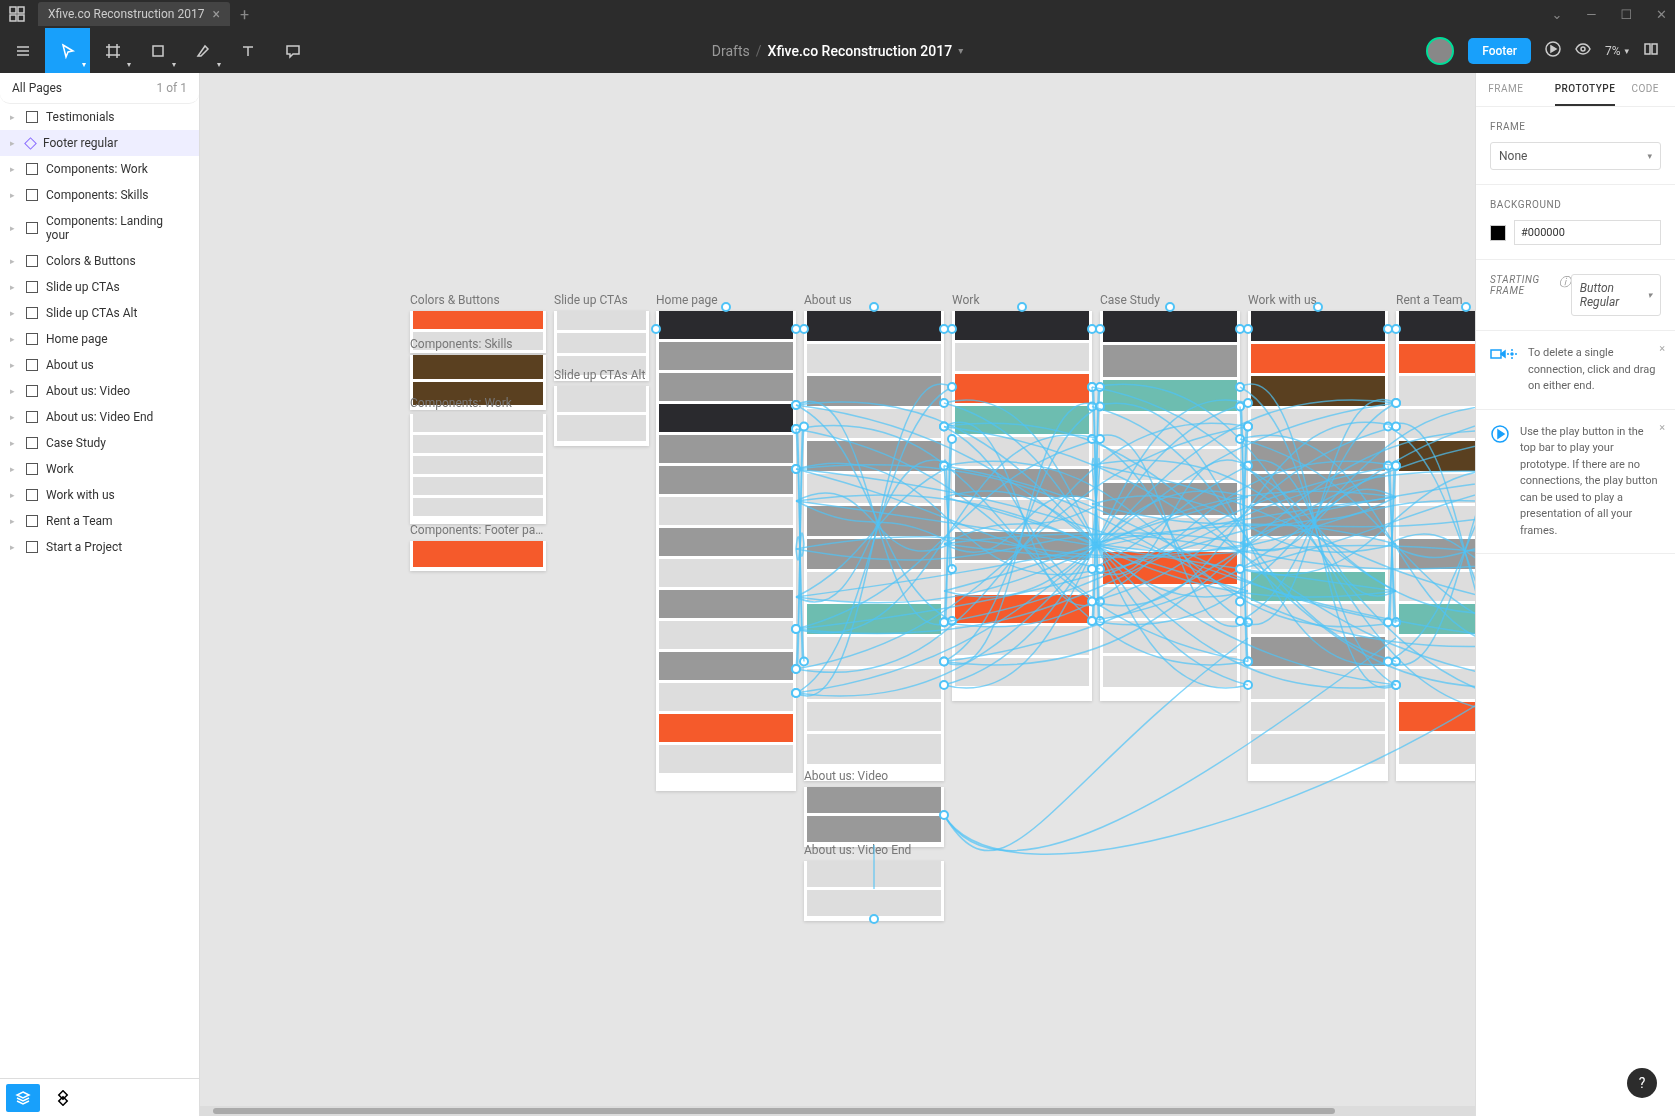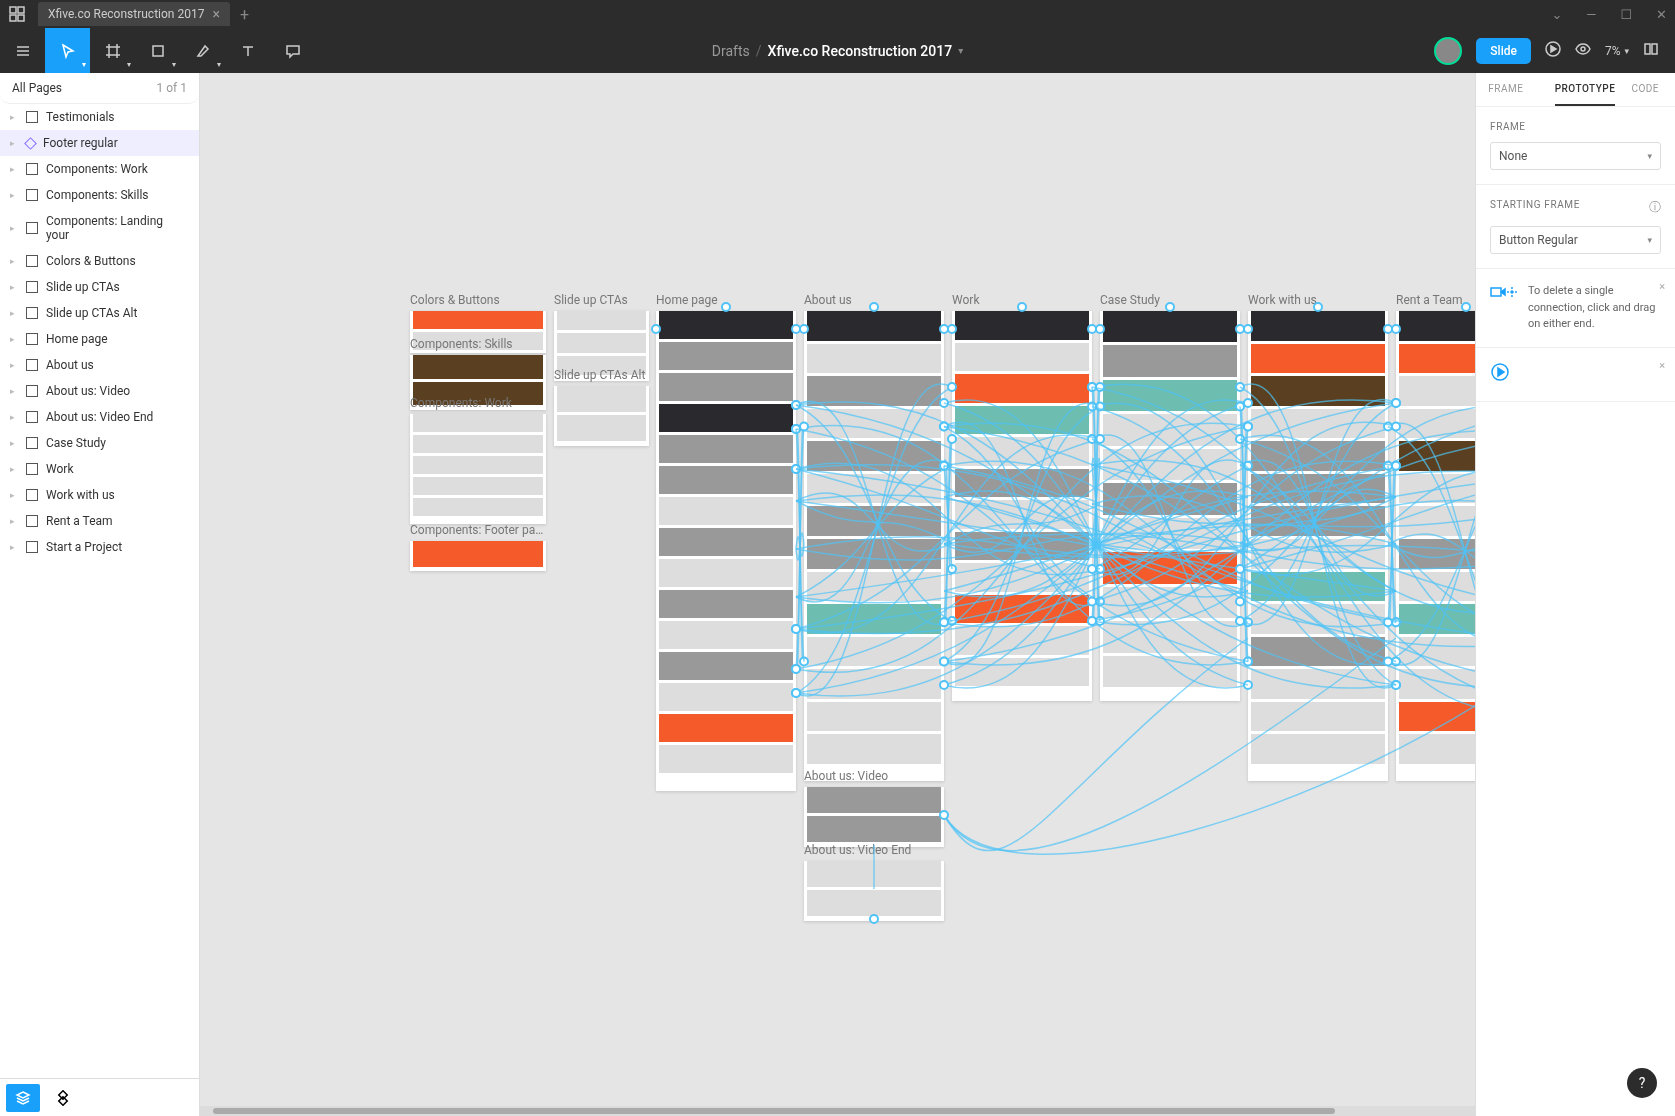--- a/index.html
+++ b/index.html
@@ -162,21 +162,21 @@
 
   <div class="breadcrumb">
     <span class="drafts">Drafts</span>
     <span class="slash">/</span>
     <span class="active">Xfive.co Reconstruction 2017</span>
     <span style="color:#888;font-size:10px">▾</span>
   </div>
 
   <div class="right">
     <div class="avatar"></div>
-    <button class="share">Slide</button>
+    <button class="share">Footer</button>
     <span>
       <svg class="icon" viewBox="0 0 16 16">
           <circle cx="8" cy="8" r="7"></circle>
           <path d="M6 5 L11 8 L6 11 Z" fill="currentColor"></path>
         </svg>
     </span>
     <span>
       <svg class="icon" viewBox="0 0 16 16">
           <path d="M1 8 C3 4 6 3 8 3 C10 3 13 4 15 8 C13 12 10 13 8 13 C6 13 3 12 1 8 Z"></path>
           <circle cx="8" cy="8" r="2"></circle>
@@ -725,21 +725,28 @@
       <div class="rp-tab active">PROTOTYPE</div>
       <div class="rp-tab">CODE</div>
     </div>
     <div class="rp-section">
       <div class="rp-label">FRAME</div>
       <div class="rp-select">
         <span>None</span>
         <span style="font-size:9px;color:#888">▾</span>
       </div>
     </div>
-    <div class="rp-section" style="display:flex;justify-content:space-between;align-items:flex-start;flex-direction:column;">
+    <div class="rp-section">
+      <div class="rp-label">BACKGROUND</div>
+      <div class="rp-bg-row">
+        <div class="rp-swatch"></div>
+        <div class="rp-hex">#000000</div>
+      </div>
+    </div>
+    <div class="rp-section" style="display:flex;justify-content:space-between;align-items:flex-start;flex-direction:row;font-style:italic;">
       <div style="display:flex;justify-content:space-between;width:100%;margin-bottom:10px;">
         <div class="rp-label" style="margin:0">STARTING FRAME</div>
         <span class="info-icon">ⓘ</span>
       </div>
       <div class="rp-select">
         <span>Button Regular</span>
         <span style="font-size:9px;color:#888">▾</span>
       </div>
     </div>
     <div class="rp-tip">
@@ -757,18 +764,19 @@
       <span>To delete a single connection, click and drag on either end.</span>
       <span class="tip-close">×</span>
     </div>
     <div class="rp-tip">
       <span class="tip-icon">
         <svg width="20" height="20" viewBox="0 0 20 20" stroke="#18a0fb" fill="none" stroke-width="1.5">
             <circle cx="10" cy="10" r="8"></circle>
             <path d="M8 6 L14 10 L8 14 Z" fill="#18a0fb"></path>
           </svg>
       </span>
+      <span>Use the play button in the top bar to play your prototype. If there are no connections, the play button can be used to play a presentation of all your frames.</span>
       <span class="tip-close">×</span>
     </div>
   </div>
 </div>
 
 <div class="help-fab">?</div>
 
 </body></html>

